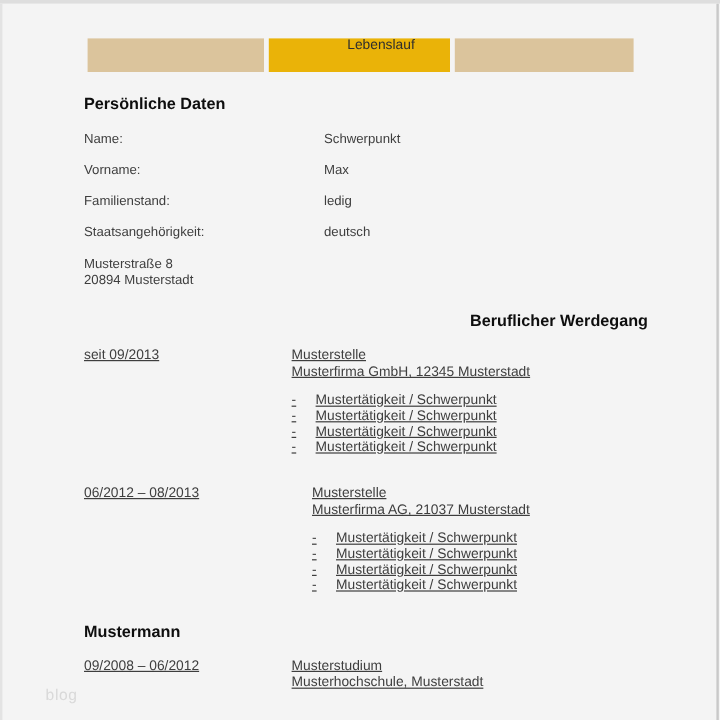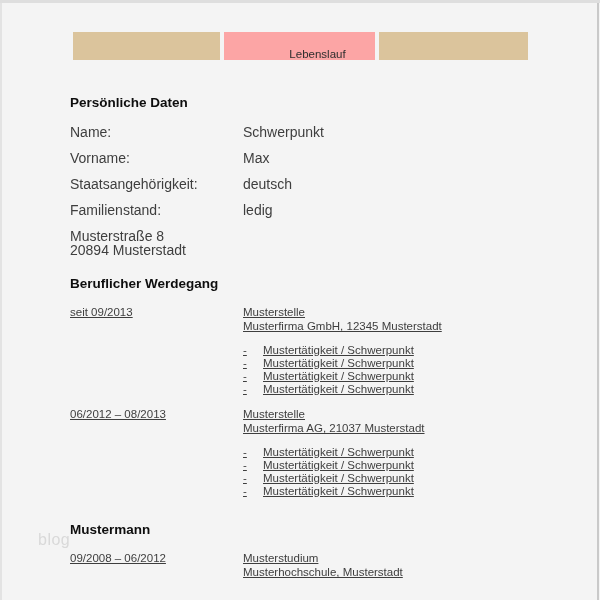--- a/index.html
+++ b/index.html
@@ -33,58 +33,59 @@
     height: 28px;
   }
   .tanblock {
     position: absolute; top: 0; height: 28px;
     background: #dbc49c;
   }
   .tanblock.left  { left: 73px;  width: 147px; }
   .tanblock.right { left: 379px; width: 149px; }
   .tab {
     position: absolute; top: 0; left: 224px; width: 151px; height: 28px;
-    background: #fca5a5;
-    display: flex; align-items: flex-end; justify-content: center;
+    background: #eab308;
+    display: flex; align-items: flex-start; justify-content: center;
     font-size: 11.5px; color: #2e2e2e;
     cursor: pointer;
     padding-left: 36px;
   }
   
   .content { padding: 0 60px 0 70px; }
   h2.section-title {
     font-size: 13.5px; line-height: 14px; font-weight: bold; color: #0e0e0e;
   }
-  h2.st-1 { margin-top: 36px; }
-  h2.st-2 { margin-top: 20px; }
+  h2.st-1 { margin-top: 20px; }
+  h2.st-2 { margin-top: 20px; text-align: right; }
   h2.st-3 { margin-top: 25px; }
   .prow {
     display: flex;
-    font-size: 14px; line-height: 14px;
+    font-size: 11px; line-height: 14px;
     margin-bottom: 12px;
+    gap: 27px;
   }
   .prow.first { margin-top: 15px; }
   .prow .label { width: 173px; flex-shrink: 0; }
   .entry {
     display: flex;
     font-size: 11.5px; line-height: 14px;
     margin-top: 14px;
     text-decoration: underline;
   }
-  .entry.sibling { margin-top: 11px; }
+  .entry.sibling { margin-top: 24px; gap: 17px; }
   .entry .period { width: 173px; flex-shrink: 0; }
   .bullets {
     list-style: none;
     margin-top: 11px;
   }
   .bullets li { line-height: 13px; display: flex; }
   .bullets .dash { display: inline-block; width: 20px; flex-shrink: 0; }
   .watermark {
-    position: absolute; left: 38px; top: 528px;
-    font-size: 16px; color: #d9d9d9; letter-spacing: 0.5px;
+    position: absolute; left: 38px; top: 568px;
+    font-size: 13px; color: #d9d9d9; letter-spacing: 0.5px;
   }
 </style>
 </head>
 <body>
 
 <div class="page">
   <div class="edge-left"></div>
   <div class="edge-right"></div>
 
   <div class="topbar">
@@ -101,26 +102,26 @@
 
     <div class="prow first">
       <div class="label">Name:</div>
       <div class="value">Schwerpunkt</div>
     </div>
     <div class="prow">
       <div class="label">Vorname:</div>
       <div class="value">Max</div>
     </div>
     <div class="prow">
+      <div class="label">Familienstand:</div>
+      <div class="value">ledig</div>
+    </div>
+    <div class="prow">
       <div class="label">Staatsangehörigkeit:</div>
       <div class="value">deutsch</div>
-    </div>
-    <div class="prow">
-      <div class="label">Familienstand:</div>
-      <div class="value">ledig</div>
     </div>
     <div class="prow">
       <div class="value">
         <div>Musterstraße 8</div>
         <div>20894 Musterstadt</div>
       </div>
     </div>
 
     <h2 class="section-title st-2">Beruflicher Werdegang</h2>
 

